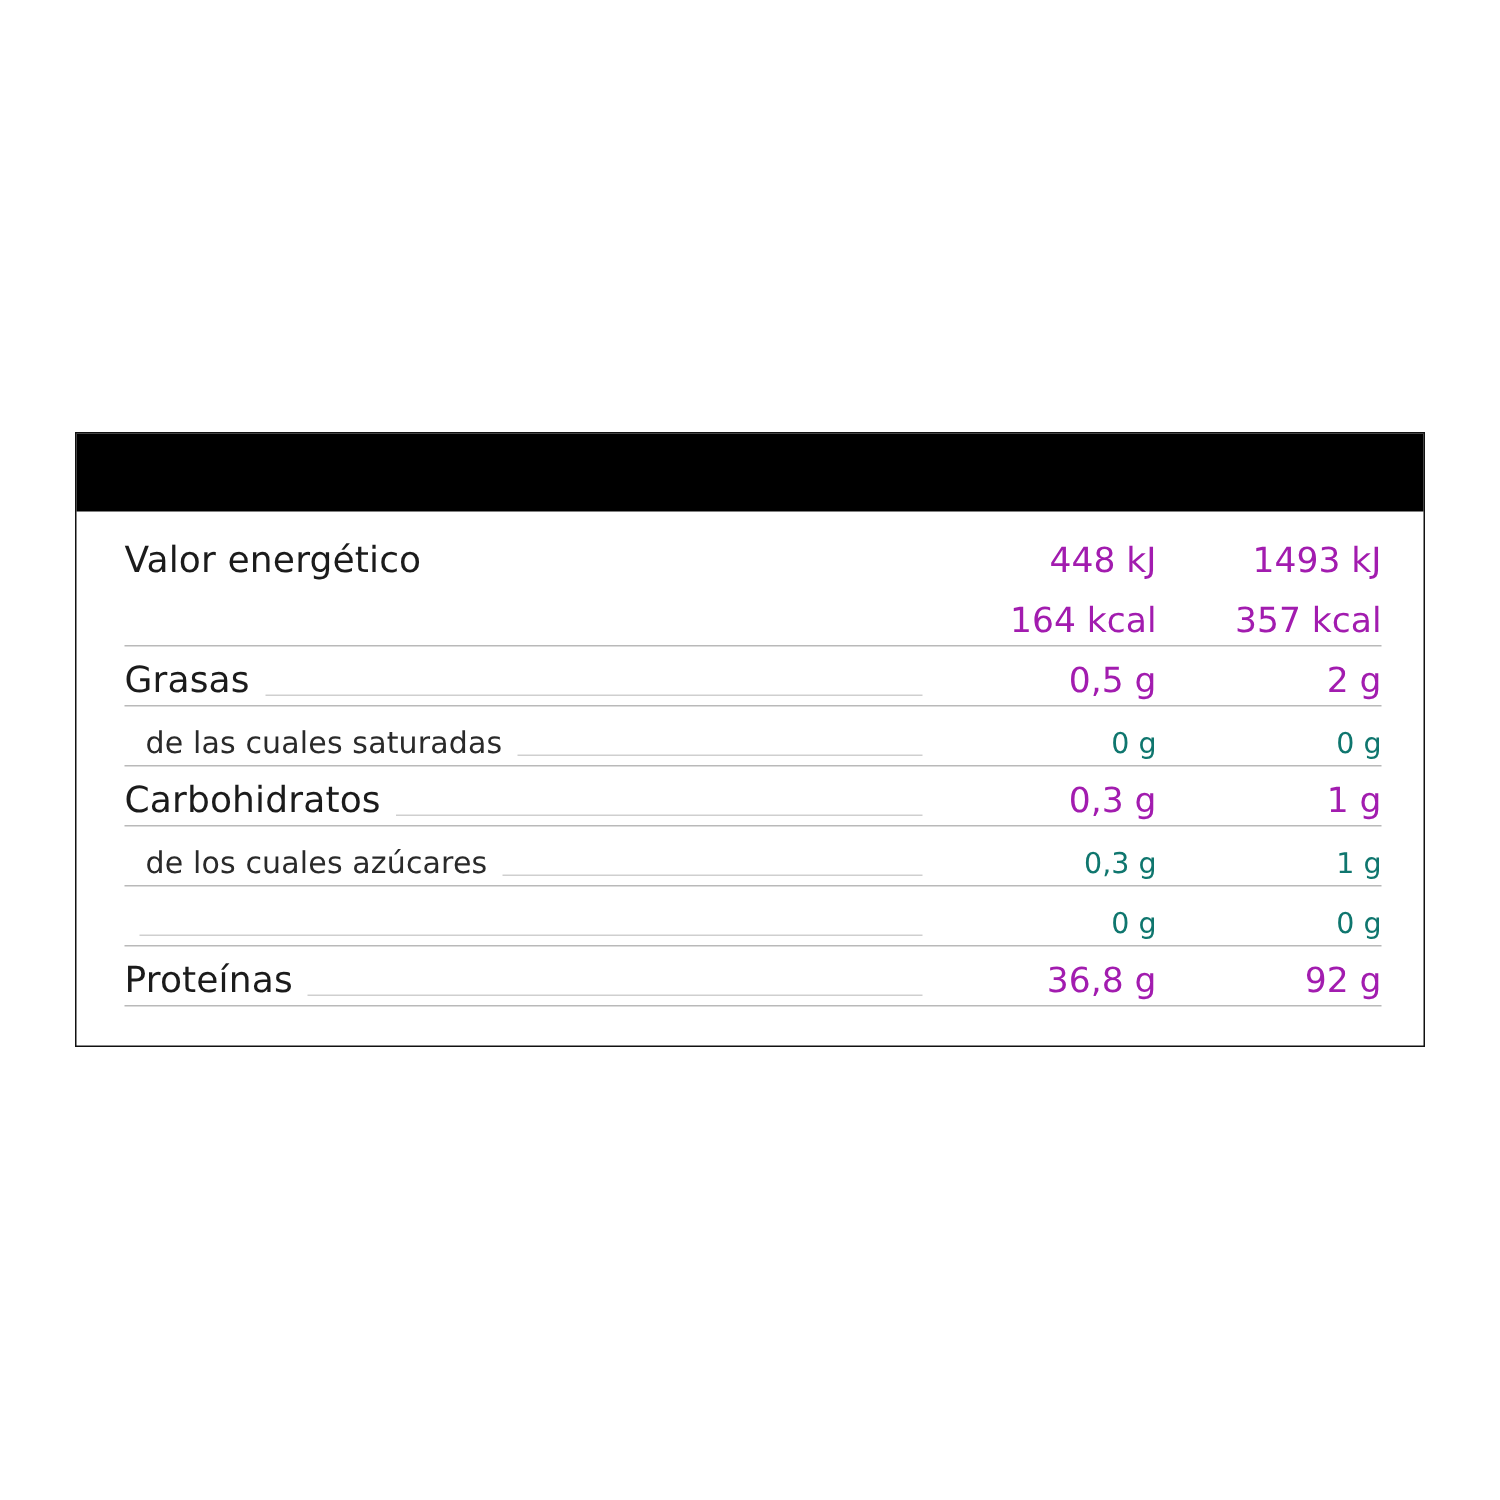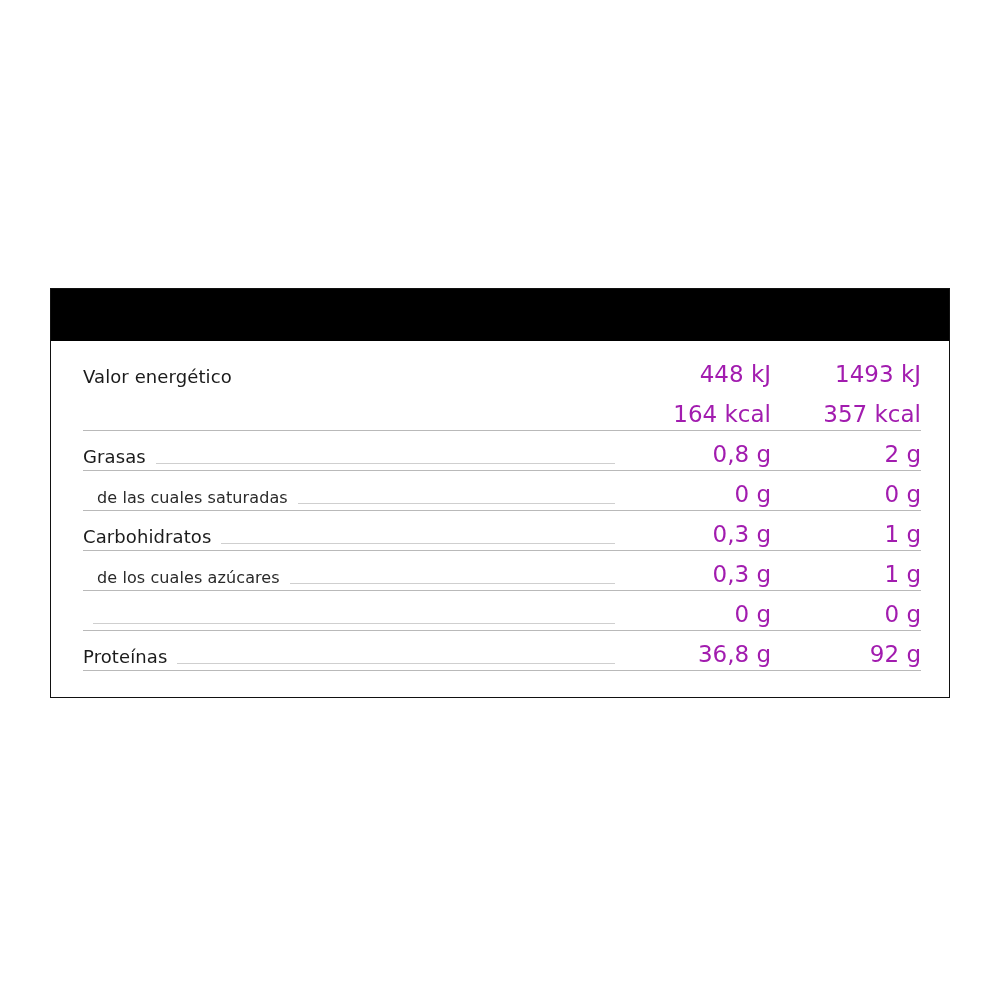--- a/index.html
+++ b/index.html
@@ -44,29 +44,29 @@
     display: flex;
     align-items: flex-end;
     position: relative;
     padding: 0 28px 0 32px;
     box-sizing: border-box;
     height: 39px;
   }
 
   .row .label {
     flex: 0 0 auto;
-    font-size: 18px;
+    font-size: 24px;
     color: #1b1b1b;
     letter-spacing: 0.1px;
     white-space: nowrap;
     padding-bottom: 3px;
   }
 
   .row.sub .label {
-    font-size: 16px;
+    font-size: 20px;
     padding-left: 14px;
     color: #2a2a2a;
   }
 
   .row .spacer {
     flex: 1 1 auto;
     border-bottom: 1px solid #cfcfcf;
     margin: 0 6px 6px 10px;
     height: 0;
   }
@@ -75,22 +75,22 @@
   .row .col2 {
     font-size: 23px;
     color: #a21caf;
     text-align: right;
     white-space: nowrap;
     padding-bottom: 3px;
   }
 
   .row.sub .col1,
   .row.sub .col2 {
-    font-size: 23px;
-    color: #a21caf;
+    font-size: 19px;
+    color: #0f766e;
   }
 
   .row .col1 {
     flex: 0 0 150px;
   }
 
   .row .col2 {
     flex: 0 0 150px;
   }
 
@@ -140,21 +140,21 @@
         <span class="spacer"></span>
         <span class="col1">164 kcal</span>
         <span class="col2">357 kcal</span>
       </div>
 
       <div class="divider"></div>
 
       <div class="row">
         <span class="label">Grasas</span>
         <span class="spacer"></span>
-        <span class="col1">0,8 g</span>
+        <span class="col1">0,5 g</span>
         <span class="col2">2 g</span>
       </div>
 
       <div class="divider"></div>
 
       <div class="row sub">
         <span class="label">de las cuales saturadas</span>
         <span class="spacer"></span>
         <span class="col1">0 g</span>
         <span class="col2">0 g</span>

